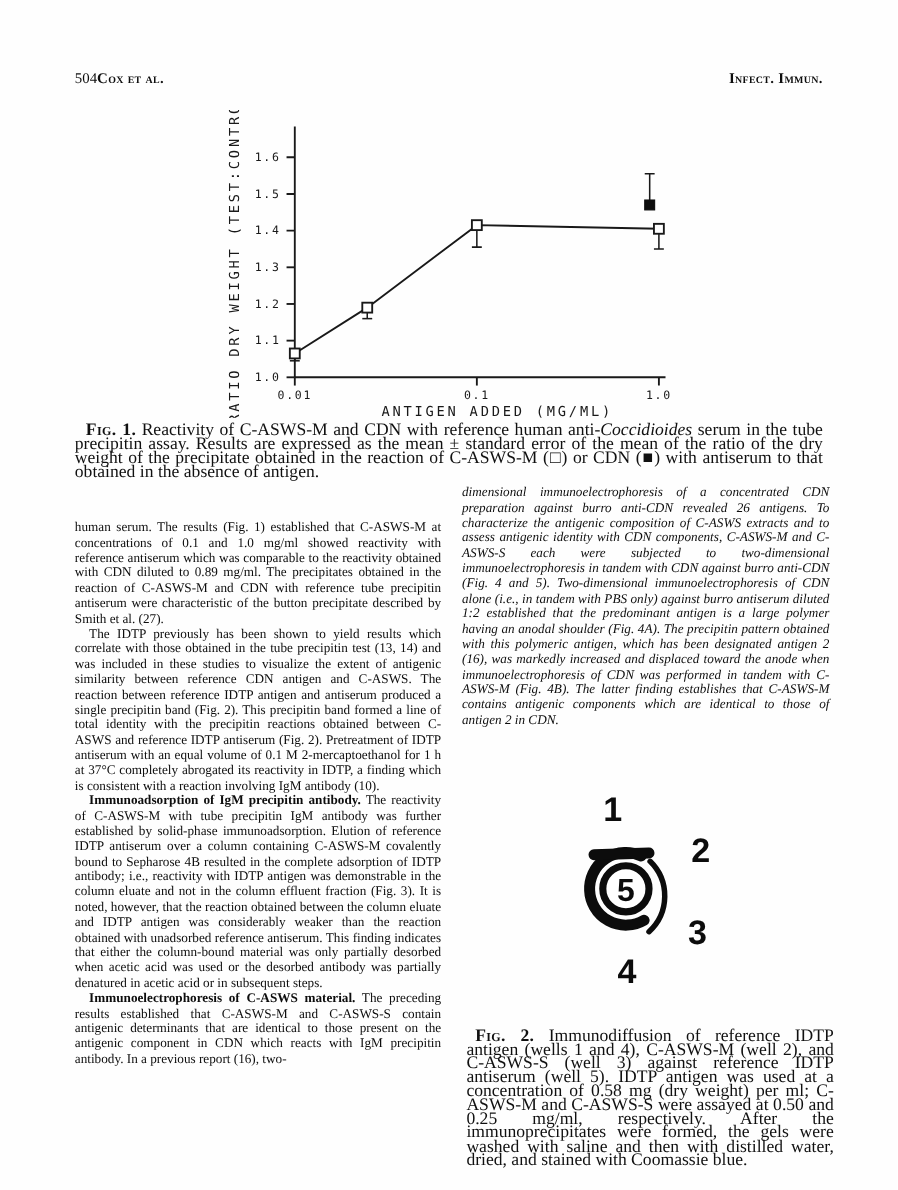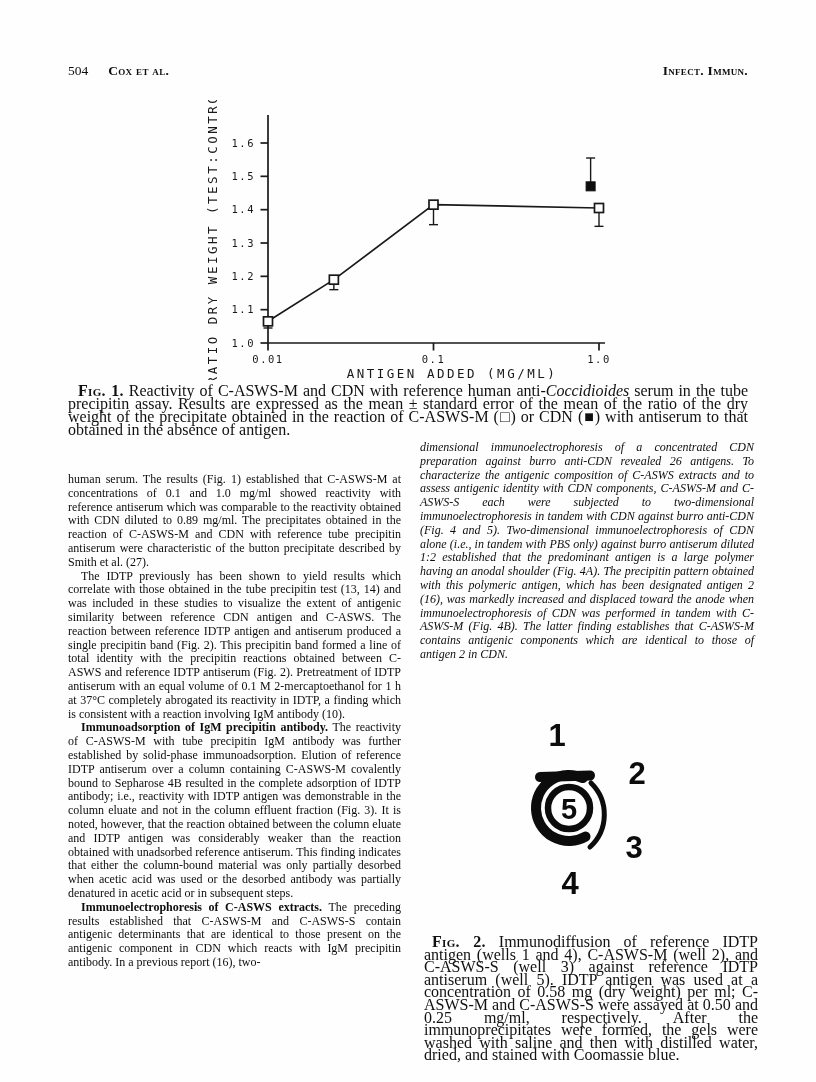--- a/index.html
+++ b/index.html
@@ -1,21 +1,21 @@
 <!DOCTYPE html>
 <html><head>
 <meta charset="utf-8">
 <style>
   html,body{margin:0;padding:0;background:#ffffff;}
   .page{position:relative;width:816px;height:1082px;background:#fefefe;overflow:hidden;
         font-family:"Liberation Serif",serif;color:#0d0d0d;}
   
   .header{position:absolute;left:68px;top:63px;width:680px;display:flex;justify-content:space-between;
           font-size:13.5px;}
-  .h-left{display:flex;gap:20px;align-items:flex-start;}
+  .h-left{display:flex;align-items:flex-start;}
   .sc{font-variant:small-caps;letter-spacing:.3px;font-weight:bold;}
   
   .fig1{position:absolute;left:185px;top:100px;width:480px;height:280px;}
   .ax{stroke:#191919;stroke-width:1.7;fill:none;}
   .err{stroke:#191919;stroke-width:1.4;fill:none;}
   .mko{fill:#ffffff;stroke:#191919;stroke-width:1.7;}
   .mkf{fill:#0d0d0d;stroke:#0d0d0d;}
   .tick{font:10.5px "DejaVu Sans Mono",monospace;letter-spacing:1.5px;fill:#191919;}
   .axlab{font:12.5px "DejaVu Sans Mono",monospace;letter-spacing:2.5px;fill:#191919;}
   
@@ -91,21 +91,21 @@
       <line x1="401.12404609973305" y1="58.00185000000002" x2="410.12404609973305" y2="58.00185000000002" class="err"></line>
       <rect x="401.12404609973305" y="81.8349" width="9" height="9" class="mkf"></rect>
     </svg>
 
   <p class="caption cap1"><span class="sc">Fig. 1.</span><span> Reactivity of C-ASWS-M and CDN with reference human anti-</span><i>Coccidioides</i><span> serum in the tube precipitin assay. Results are expressed as the mean ± standard error of the mean of the ratio of the dry weight of the precipitate obtained in the reaction of C-ASWS-M (□) or CDN (■) with antiserum to that obtained in the absence of antigen.</span></p>
 
   <div class="col colL">
     <p class="noind">human serum. The results (Fig. 1) established that C-ASWS-M at concentrations of 0.1 and 1.0 mg/ml showed reactivity with reference antiserum which was comparable to the reactivity obtained with CDN diluted to 0.89 mg/ml. The precipitates obtained in the reaction of C-ASWS-M and CDN with reference tube precipitin antiserum were characteristic of the button precipitate described by Smith et al. (27).</p>
     <p>The IDTP previously has been shown to yield results which correlate with those obtained in the tube precipitin test (13, 14) and was included in these studies to visualize the extent of antigenic similarity between reference CDN antigen and C-ASWS. The reaction between reference IDTP antigen and antiserum produced a single precipitin band (Fig. 2). This precipitin band formed a line of total identity with the precipitin reactions obtained between C-ASWS and reference IDTP antiserum (Fig. 2). Pretreatment of IDTP antiserum with an equal volume of 0.1 M 2-mercaptoethanol for 1 h at 37°C completely abrogated its reactivity in IDTP, a finding which is consistent with a reaction involving IgM antibody (10).</p>
     <p><b>Immunoadsorption of IgM precipitin antibody.</b><span> The reactivity of C-ASWS-M with tube precipitin IgM antibody was further established by solid-phase immunoadsorption. Elution of reference IDTP antiserum over a column containing C-ASWS-M covalently bound to Sepharose 4B resulted in the complete adsorption of IDTP antibody; i.e., reactivity with IDTP antigen was demonstrable in the column eluate and not in the column effluent fraction (Fig. 3). It is noted, however, that the reaction obtained between the column eluate and IDTP antigen was considerably weaker than the reaction obtained with unadsorbed reference antiserum. This finding indicates that either the column-bound material was only partially desorbed when acetic acid was used or the desorbed antibody was partially denatured in acetic acid or in subsequent steps.</span></p>
-    <p><b>Immunoelectrophoresis of C-ASWS extracts.</b><span> The preceding results established that C-ASWS-M and C-ASWS-S contain antigenic determinants that are identical to those present on the antigenic component in CDN which reacts with IgM precipitin antibody. In a previous report (16), two-</span></p>
+    <p><b>Immunoelectrophoresis of C-ASWS material.</b><span> The preceding results established that C-ASWS-M and C-ASWS-S contain antigenic determinants that are identical to those present on the antigenic component in CDN which reacts with IgM precipitin antibody. In a previous report (16), two-</span></p>
   </div>
 
   <div class="col colR">
     <p class="noind">dimensional immunoelectrophoresis of a concentrated CDN preparation against burro anti-CDN revealed 26 antigens. To characterize the antigenic composition of C-ASWS extracts and to assess antigenic identity with CDN components, C-ASWS-M and C-ASWS-S each were subjected to two-dimensional immunoelectrophoresis in tandem with CDN against burro anti-CDN (Fig. 4 and 5). Two-dimensional immunoelectrophoresis of CDN alone (i.e., in tandem with PBS only) against burro antiserum diluted 1:2 established that the predominant antigen is a large polymer having an anodal shoulder (Fig. 4A). The precipitin pattern obtained with this polymeric antigen, which has been designated antigen 2 (16), was markedly increased and displaced toward the anode when immunoelectrophoresis of CDN was performed in tandem with C-ASWS-M (Fig. 4B). The latter finding establishes that C-ASWS-M contains antigenic components which are identical to those of antigen 2 in CDN.</p>
   </div>
 
   <svg class="fig2" viewBox="0 0 230 205">
     <path class="band" d="M 104.9 78.1 A 33 33 0 1 0 107.5 136.6"></path>
     <path class="band" d="M 62 77 L 112 75.5"></path>
     <path class="band-thin" d="M 113 83 A 44 44 0 0 1 112 147"></path>

